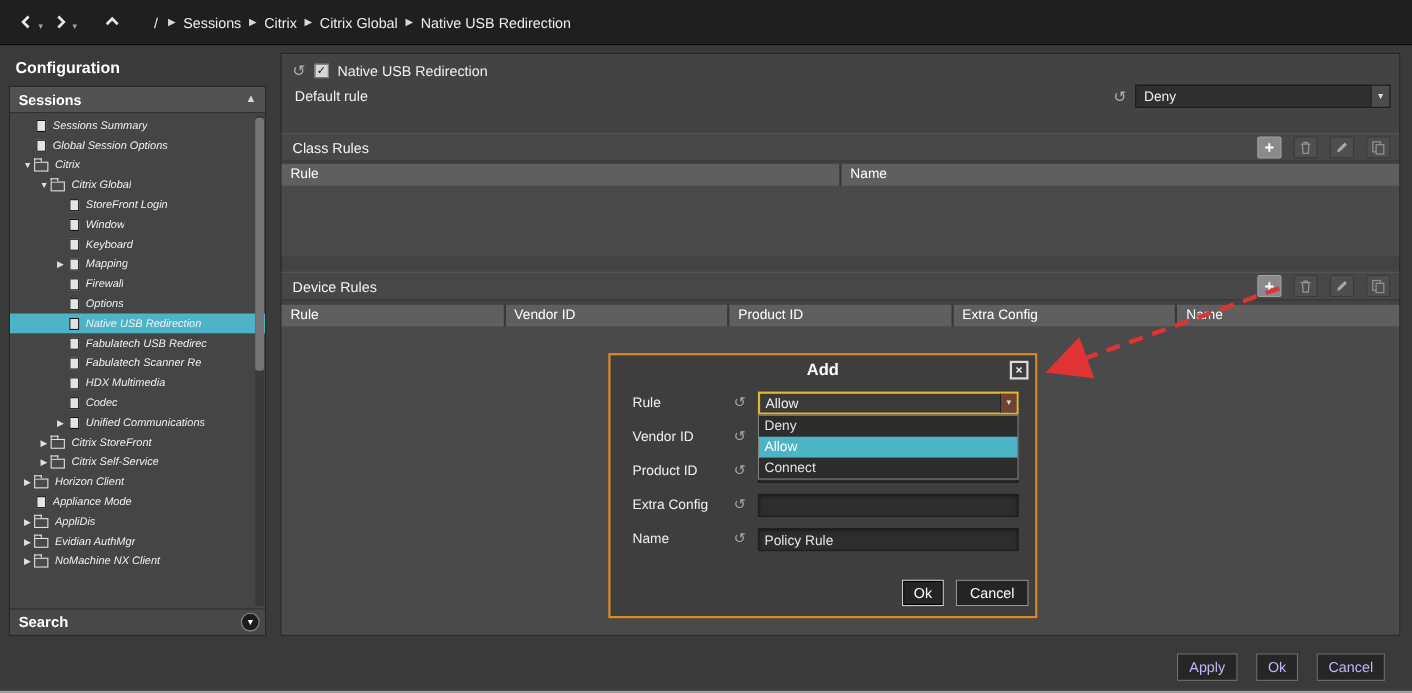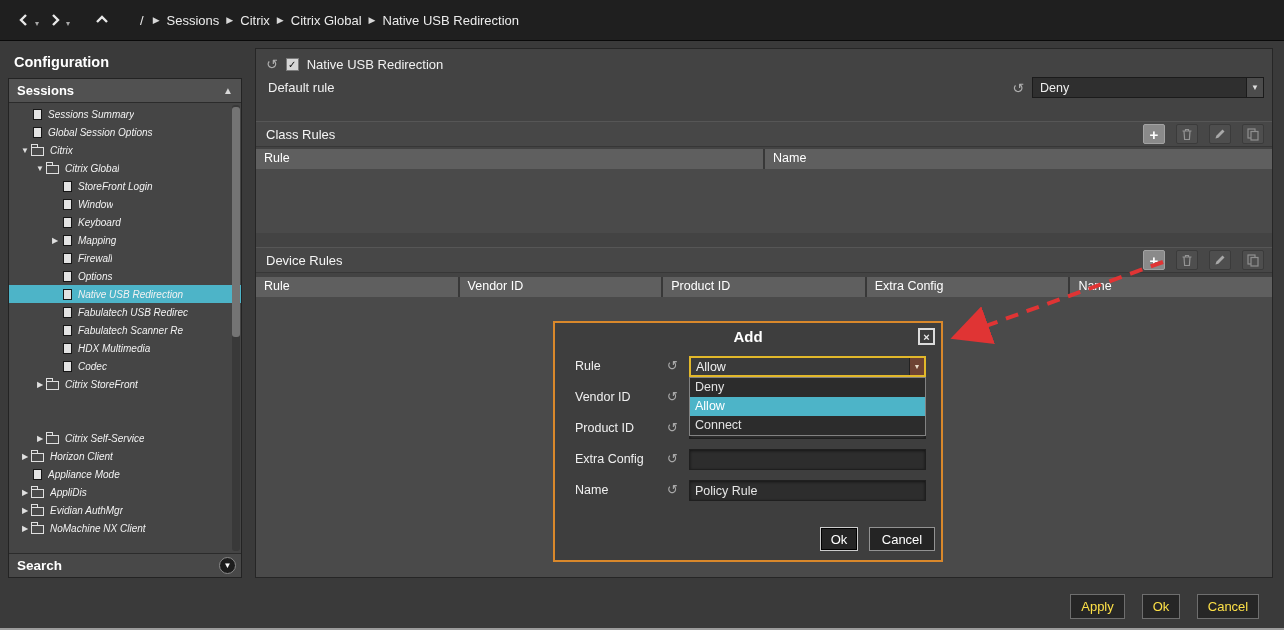--- a/index.html
+++ b/index.html
@@ -99,21 +99,21 @@
               border:1px solid #828282; z-index:6; }
   .opt { height:19px; line-height:19px; padding-left:5px; font-size:12.5px; color:#e2e2e2; cursor:pointer; }
   .opt.selected { background:#4db4c8; color:#ffffff; }
   .dlg-btn { position:absolute; top:204px; height:24px; background:#242424; color:#ffffff; font-size:13px;
              display:flex; align-items:center; justify-content:center; cursor:pointer; }
   .dlg-ok { left:265px; width:38px; border:1px solid #cccccc; box-shadow:inset 0 0 0 1px #000; }
   .dlg-cancel { left:314px; width:66px; border:1px solid #929292; }
 
   
   .footer-btns { position:absolute; right:25px; bottom:11px; display:flex; gap:17px; }
-  .fbtn { height:25px; background:#262626; border:1px solid #6e6e6e; color:#fde047; font-size:13px;
+  .fbtn { height:25px; background:#262626; border:1px solid #6e6e6e; color:#c4b5fd; font-size:13px;
           display:flex; align-items:center; justify-content:center; cursor:pointer; }
   .f-apply { width:55px; } .f-ok { width:38px; } .f-cancel { width:62px; }
   .bottom-edge { position:absolute; left:0; right:0; bottom:0; height:2px; background:#9c9c9c; }
 
   
   .arrow-overlay { position:absolute; left:0; top:0; z-index:40; pointer-events:none; }
 </style>
 </head>
 <body>
 
@@ -258,28 +258,33 @@
               <span class="ticon"></span>
               <span class="tlabel">HDX Multimedia</span>
             </div>
 
             <div class="tree-row icon-page" style="padding-left: 40px;">
               <span class="tw"></span>
               <span class="ticon"></span>
               <span class="tlabel">Codec</span>
             </div>
 
+            <div class="tree-row arrow-right icon-page" style="padding-left: 40px;">
+              <span class="tw"></span>
+              <span class="ticon"></span>
+              <span class="tlabel">Unified Communications</span>
+            </div>
 
             <div class="tree-row arrow-right icon-folder" style="padding-left: 25px;">
               <span class="tw"></span>
               <span class="ticon"></span>
               <span class="tlabel">Citrix StoreFront</span>
             </div>
 
-            <div class="tree-row arrow-right icon-folder" style="padding-left: 25px; margin-top: 36px;">
+            <div class="tree-row arrow-right icon-folder" style="padding-left: 25px;">
               <span class="tw"></span>
               <span class="ticon"></span>
               <span class="tlabel">Citrix Self-Service</span>
             </div>
 
 
             <div class="tree-row arrow-right icon-folder" style="padding-left: 10px;">
               <span class="tw"></span>
               <span class="ticon"></span>
               <span class="tlabel">Horizon Client</span>

